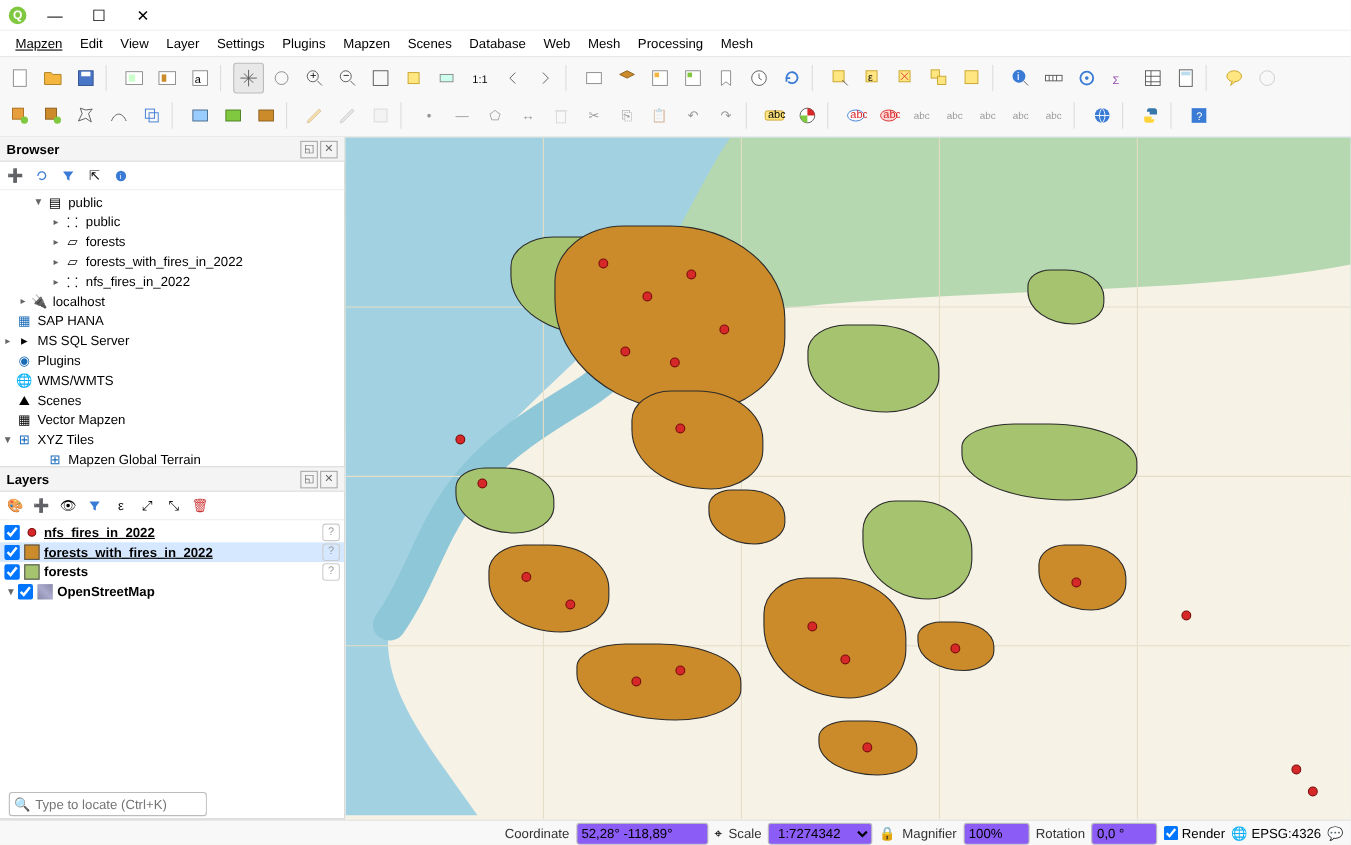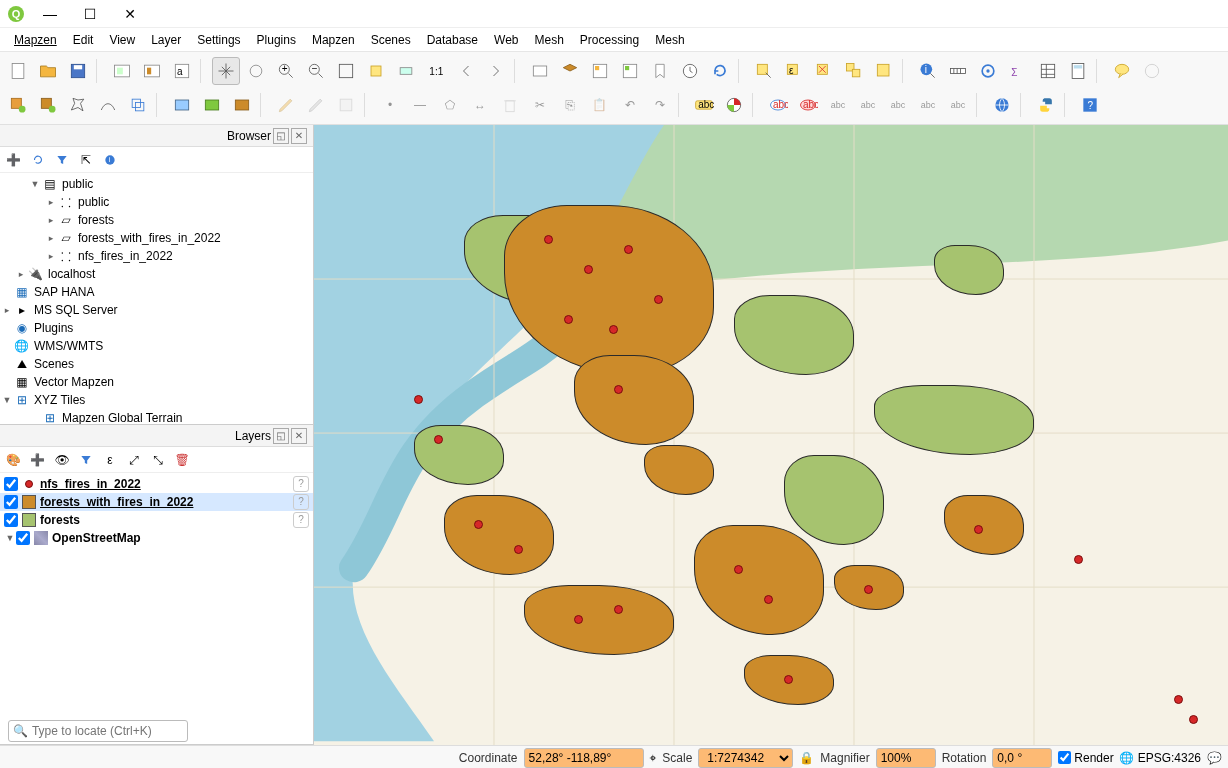--- a/index.html
+++ b/index.html
@@ -12,39 +12,39 @@
 .menubar .menu-item { padding: 2px 8px; cursor: pointer; }
 .toolbars { background: #f8f8f8; border-bottom: 1px solid #e0e0e0; padding: 2px 4px; }
 .toolbar-row { display: flex; align-items: center; height: 34px; gap: 2px; }
 .tb-btn { width: 28px; height: 28px; display:flex; align-items:center; justify-content:center; border-radius:3px; cursor:pointer; position:relative; }
 .tb-sep { width: 8px; height: 24px; border-left:1px solid #ddd; margin: 0 2px; }
 .tb-icon { width:20px; height:20px; }
 .content { display:flex; height: calc(768px - 28px - 24px - 72px - 24px); }
 .left-panels { width: 314px; display:flex; flex-direction:column; border-right:1px solid #ccc; background:#fff; }
 .panel { display:flex; flex-direction:column; border-bottom:1px solid #ccc; }
 .panel-header { height:22px; display:flex; align-items:center; padding:0 6px; background:#f4f4f4; border-bottom:1px solid #ddd; }
-.panel-header .ph-title { flex:1; font-weight:normal;text-align:right; }
+.panel-header .ph-title { flex:1; font-weight:bold; }
 .panel-header .ph-btn { width:16px; height:16px; text-align:center; cursor:pointer; font-size:10px; color:#666; border:1px solid #aaa; margin-left:2px; line-height:14px; }
 .panel-toolbar { height:26px; display:flex; align-items:center; gap:4px; padding:0 4px; border-bottom:1px solid #eee; }
 .pt-btn { width:20px; height:20px; display:flex; align-items:center; justify-content:center; cursor:pointer; }
 .tree { flex:1; overflow:auto; padding:2px 0; }
 .tree-row { display:flex; align-items:center; height:18px; padding:0 2px; cursor:pointer; white-space:nowrap; }
 .tw { width:14px; text-align:center; color:#666; font-size:9px; }
 .tree-icon { width:16px; height:16px; margin-right:4px; display:flex; align-items:center; justify-content:center; }
 .layers-list { flex:1; overflow:auto; padding:2px 0; }
 .layer-row { display:flex; align-items:center; height:18px; padding:0 4px; cursor:pointer; }
 .layer-row.selected { background:#d6e8ff; }
 .layer-row .cb { width:14px; height:14px; margin-right:4px; }
 .layer-swatch { width:14px; height:14px; margin-right:4px; border:1px solid #555; }
 .layer-name { flex:1; font-weight:bold; }
 .layer-name.underline { text-decoration: underline; }
 .layer-help { width:16px; height:16px; color:#999; text-align:center; border:1px solid #ccc; border-radius:3px; font-size:10px; line-height:14px; }
 .map-canvas { flex:1; position:relative; background: linear-gradient(180deg, #a8dadc 0%, #cfe8cf 25%, #f8f5e8 60%, #f4efe4 100%); overflow:hidden; }
 .statusbar { height:24px; display:flex; align-items:center; padding:0 6px; background:#f8f8f8; border-top:1px solid #ddd; gap:6px; }
-.status-input { border:1px solid #bbb; border-radius:3px; padding:1px 4px; height:20px; background:#fdba74; }
+.status-input { border:1px solid #bbb; border-radius:3px; padding:1px 4px; height:20px; background:#8b5cf6; }
 .sb-label { color:#333; }
 .search-locator { position:absolute; left:8px; bottom:26px; width:180px; height:22px; border:1px solid #bbb; border-radius:3px; background:#fff; display:flex; align-items:center; padding:0 4px; }
 .search-locator input { border:none; outline:none; flex:1; font-size:12px; color:#4c1d95; }
 .forest-blob { position:absolute; border-radius:30% 50% 40% 60%; }
 .fire-dot { position:absolute; width:9px; height:9px; background:#d62828; border:1px solid #7a0d0d; border-radius:50%; }
 </style>
 </head>
 <body>
 
 <div class="titlebar">

